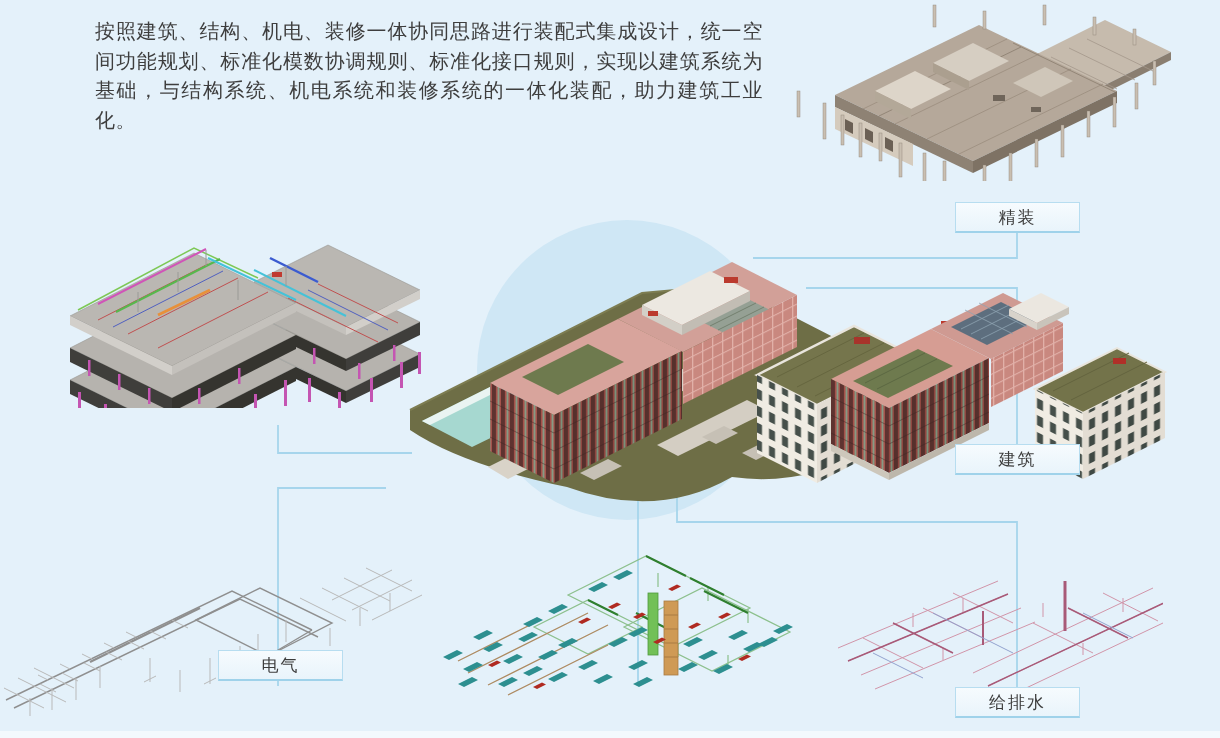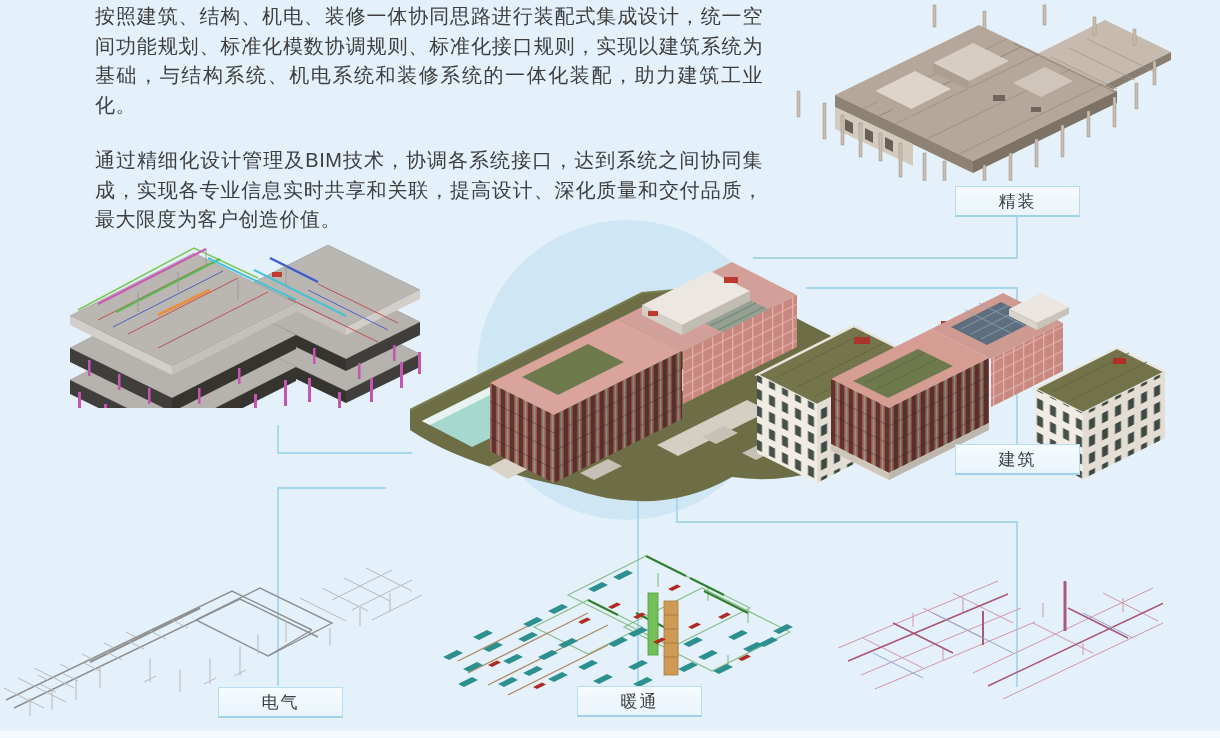--- a/index.html
+++ b/index.html
@@ -16,21 +16,21 @@
     border-radius:50%;
     background:#cfe7f5;
   }
   .intro{
     position:absolute;left:95px;top:2px;width:668px;
     color:#3e3e3e;
     font-size:20px;line-height:29.5px;
     text-align:justify;
     letter-spacing:0.5px;
   }
-  .intro p{margin:0 0 26px 0;}
+  .intro p{margin:15px 0 26px 0;}
   svg.layer{position:absolute;}
   #connectors{left:0;top:0;}
   .label-box{
     position:absolute;
     width:125px;height:31px;
     box-sizing:border-box;
     background:linear-gradient(#f6fbfe,#e9f4fb);
     border:1px solid #b7ddf0;
     border-bottom:2px solid #9fd2ea;
     display:flex;align-items:center;justify-content:center;
@@ -426,22 +426,21 @@
       <path d="M232,28 V78" stroke-width="3"></path>
       <path d="M150,58 V92" stroke-width="2"></path>
     </g>
     <g stroke="#93a3cf" stroke-width="1" fill="none">
       <path d="M100,60 L180,100 M250,60 L300,85 M40,100 L90,125"></path>
     </g>
   </svg>
 
   <div class="intro">
     <p>按照建筑、结构、机电、装修一体协同思路进行装配式集成设计，统一空间功能规划、标准化模数协调规则、标准化接口规则，实现以建筑系统为基础，与结构系统、机电系统和装修系统的一体化装配，助力建筑工业化。</p>
-    <p>通过精细化设计管理及BIM技术，协调各系统接口，达到系统之间协同集成，实现各专业信息实时共享和关联，提高设计、深化质量和交付品质，最大限度为客户创造价值。</p>
   </div>
 
-  <div class="label-box" style="left:955px;top:186px">精装</div>
+  <div class="label-box" style="left:955px;top:202px">精装</div>
   <div class="label-box" style="left:955px;top:444px">建筑</div>
-  <div class="label-box" style="left:218px;top:687px">电气</div>
-  <div class="label-box" style="left:577px;top:686px">暖通</div>
+  <div class="label-box" style="left:218px;top:650px">电气</div>
+  <div class="label-box" style="left:955px;top:687px">给排水</div>
 
   <div class="bottom-strip"></div>
 </div>
 
 </body></html>

